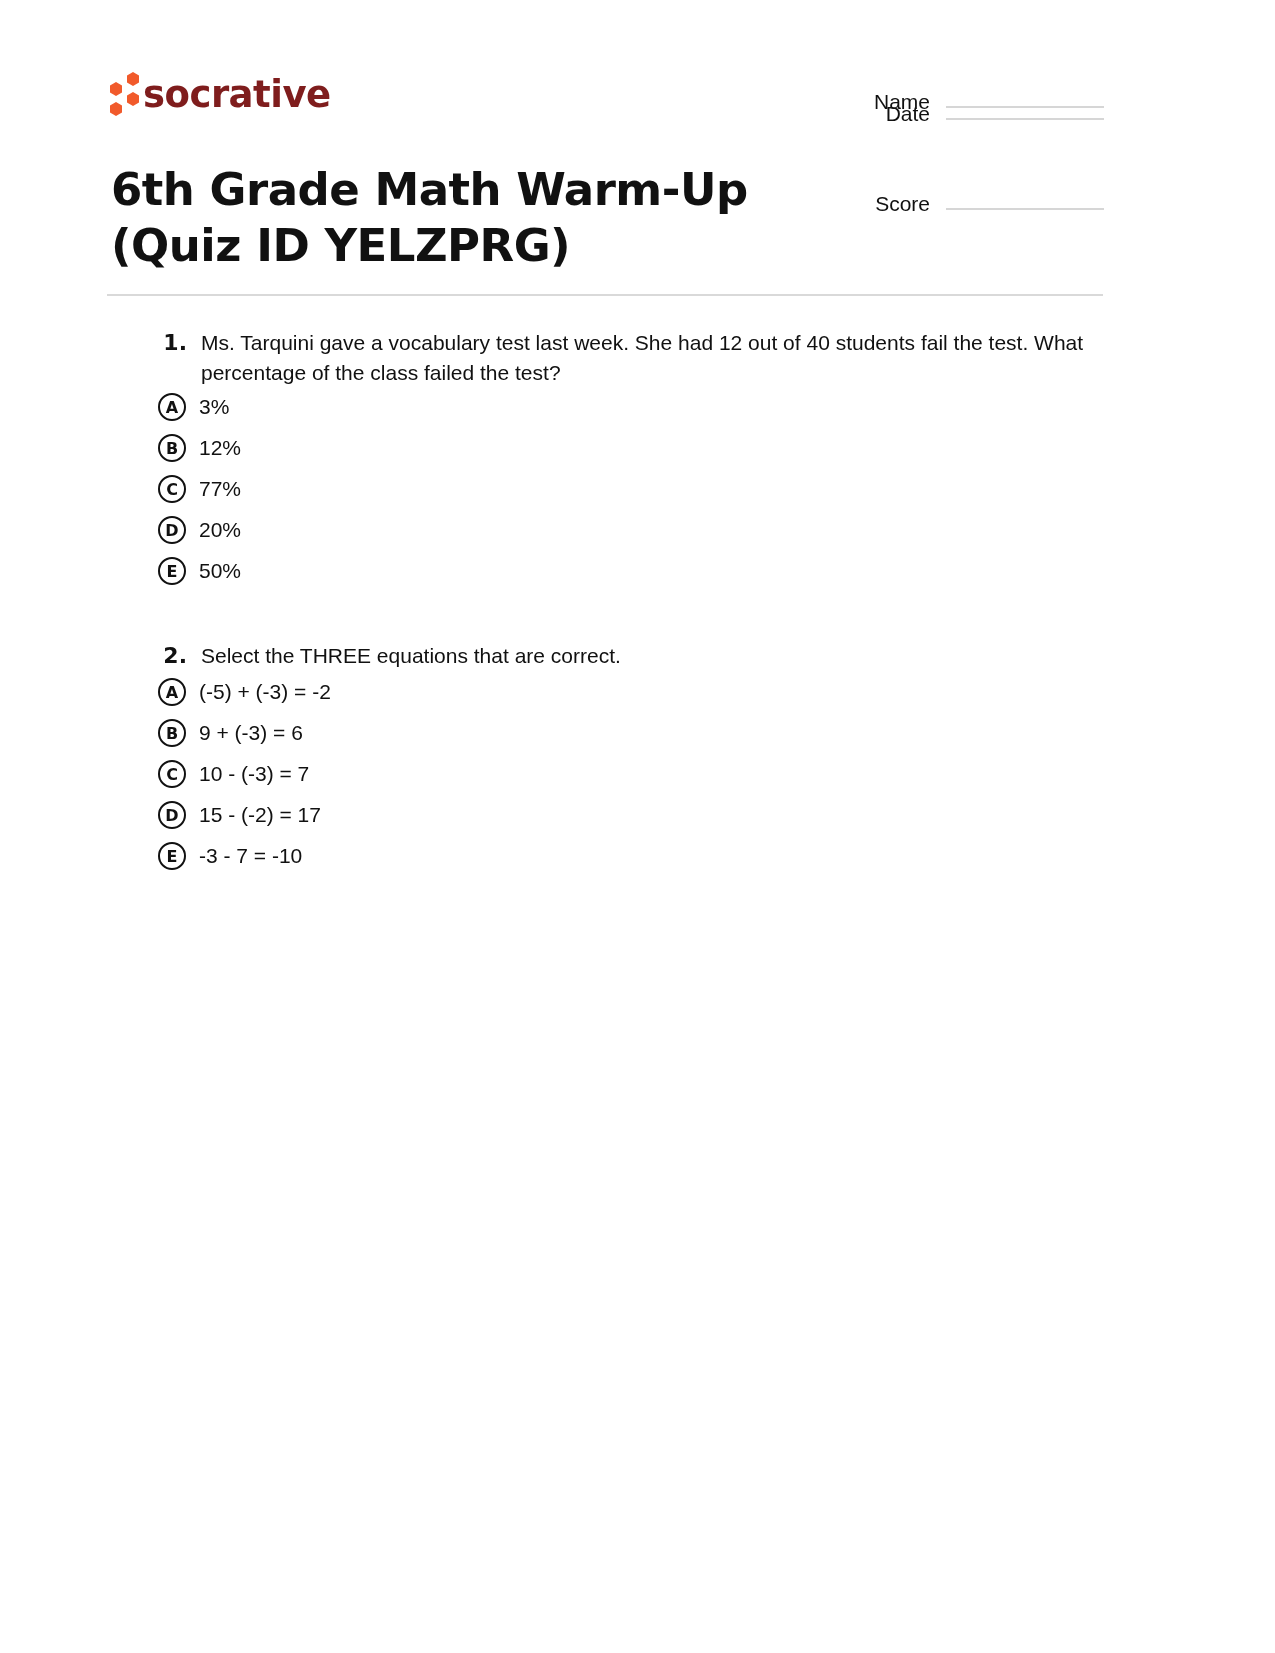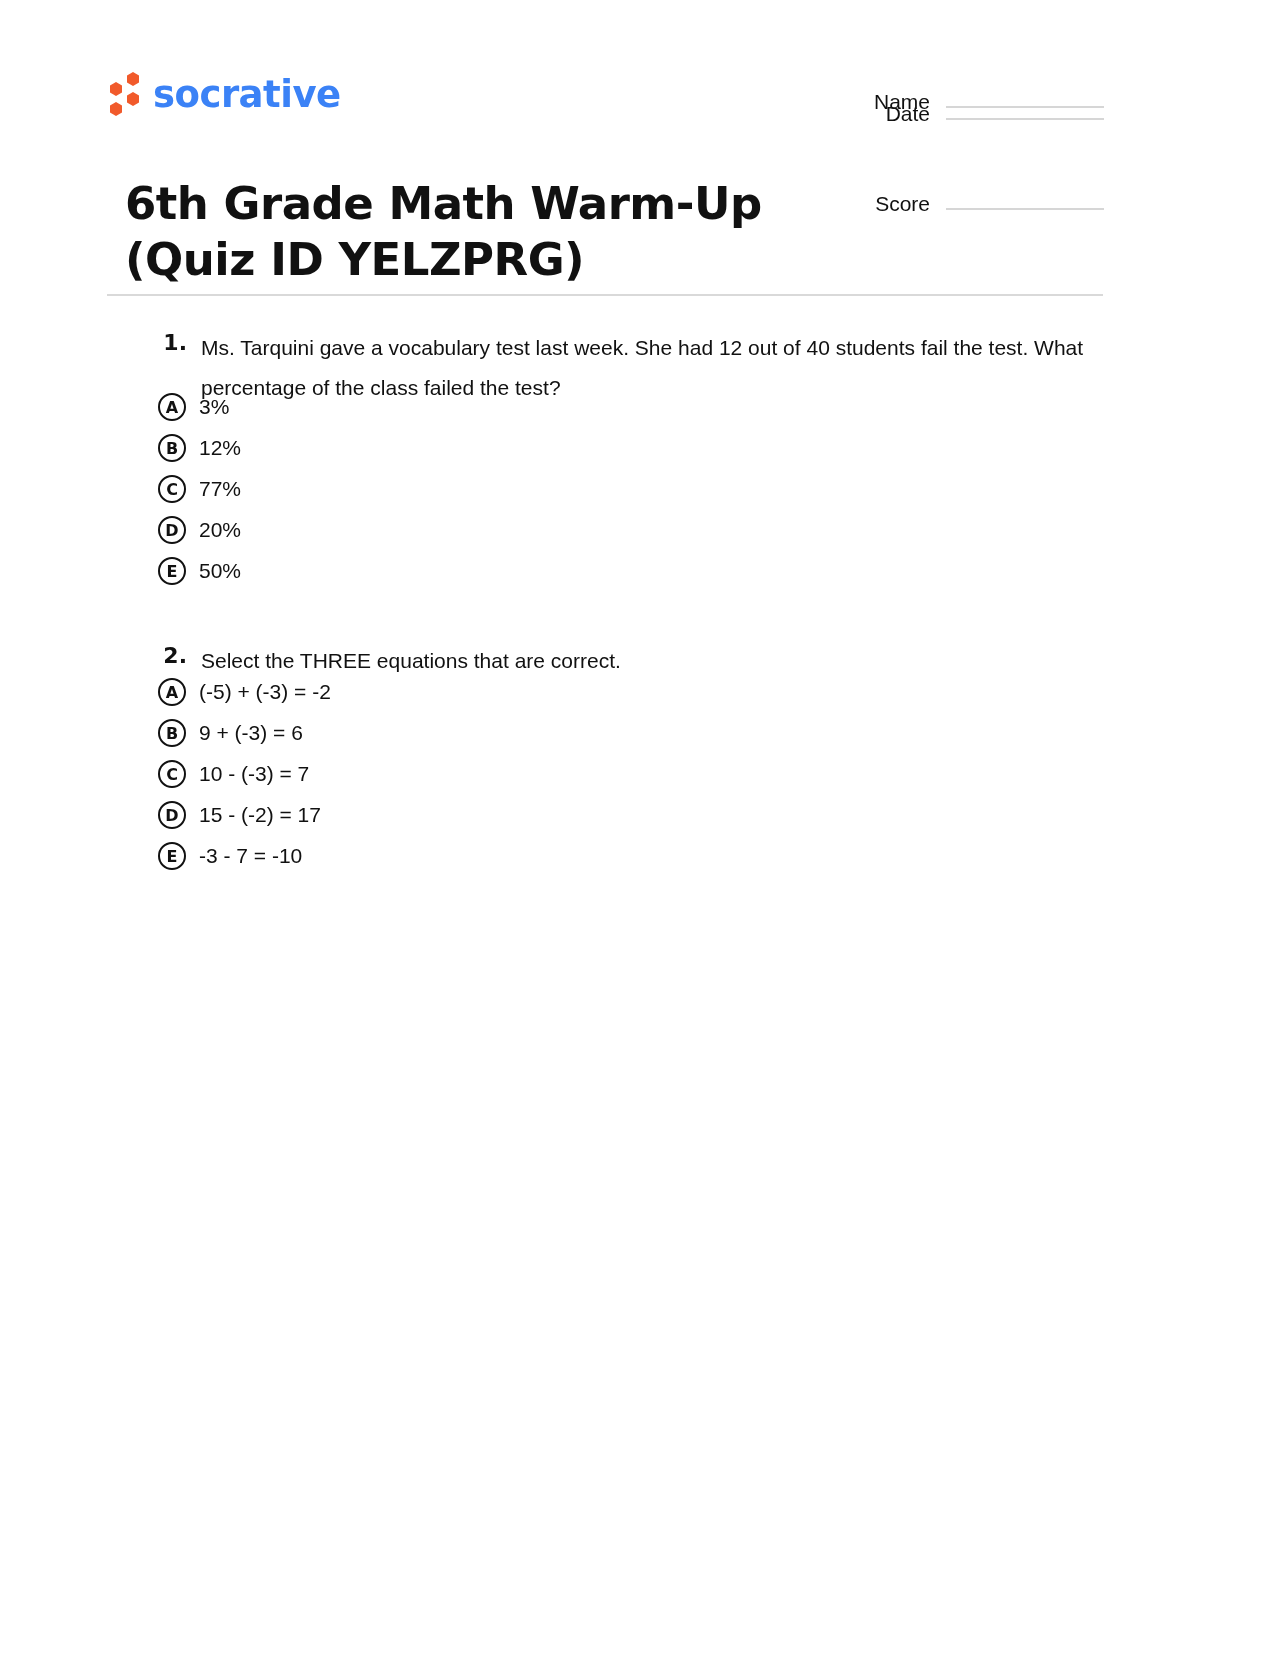--- a/index.html
+++ b/index.html
@@ -1,26 +1,26 @@
 <!DOCTYPE html>
 <html><head>
 <meta charset="utf-8">
 <style>
   html, body { margin:0; padding:0; background:#ffffff; }
   body { width:1275px; height:1653px; position:relative; font-family:"Liberation Sans", sans-serif; color:#111; overflow:hidden; }
   .logo { position:absolute; left:107px; top:70px; height:52px; display:flex; align-items:center; }
   .logo svg { display:block; }
-  .logo-text { font-family:"DejaVu Sans", sans-serif; font-size:37px; font-weight:600; letter-spacing:-0.5px; color:#3b82f6; margin-left:10px; margin-top:-4px;text-align:right; }
+  .logo-text { font-family:"DejaVu Sans", sans-serif; font-size:37px; font-weight:600; letter-spacing:-0.5px; color:#7f1d1d; margin-top:-4px;text-align:right; }
   .field { position:absolute; display:flex; align-items:flex-end; }
   .field-label { width:90px; text-align:right; font-size:21px; color:#111; }
   .field-line { width:158px; border-bottom:2px solid #d6d6d6; margin-left:16px; height:0; margin-bottom:6px; }
-  .title { position:absolute; left:107px; top:158px; width:740px; font-family:"DejaVu Sans", sans-serif; font-weight:600; font-size:45px; line-height:56px; letter-spacing:-0.5px; color:#111; margin:18px; }
+  .title { position:absolute; left:107px; top:158px; width:740px; font-family:"DejaVu Sans", sans-serif; font-weight:600; font-size:45px; line-height:56px; letter-spacing:-0.5px; color:#111; margin:4px; }
   .divider { position:absolute; left:107px; top:294px; width:996px; height:0; border-top:2px solid #d9d9d9; }
   .q-num { position:absolute; width:80px; left:107px; text-align:right; font-family:"DejaVu Sans", sans-serif; font-weight:700; font-size:22px; color:#111; }
-  .q-text { position:absolute; left:201px; width:900px; font-size:21px; line-height:40px; color:#111; }
+  .q-text { position:absolute; left:201px; width:900px; font-size:21px; line-height:30px; color:#111; }
   .option { position:absolute; left:158px; display:flex; align-items:center; height:32px; }
   .bubble { width:28px; height:28px; border:2px solid #111; border-radius:50%; display:flex; align-items:center; justify-content:center; font-family:"DejaVu Sans", sans-serif; font-weight:700; font-size:16px; box-sizing:border-box; color:#111; }
   .opt-text { margin-left:13px; font-size:21px; color:#111; }
 </style>
 </head>
 <body>
 
 <div class="logo">
   <svg width="36" height="48" viewBox="0 0 36 48">
     <g fill="#F15A2B">

